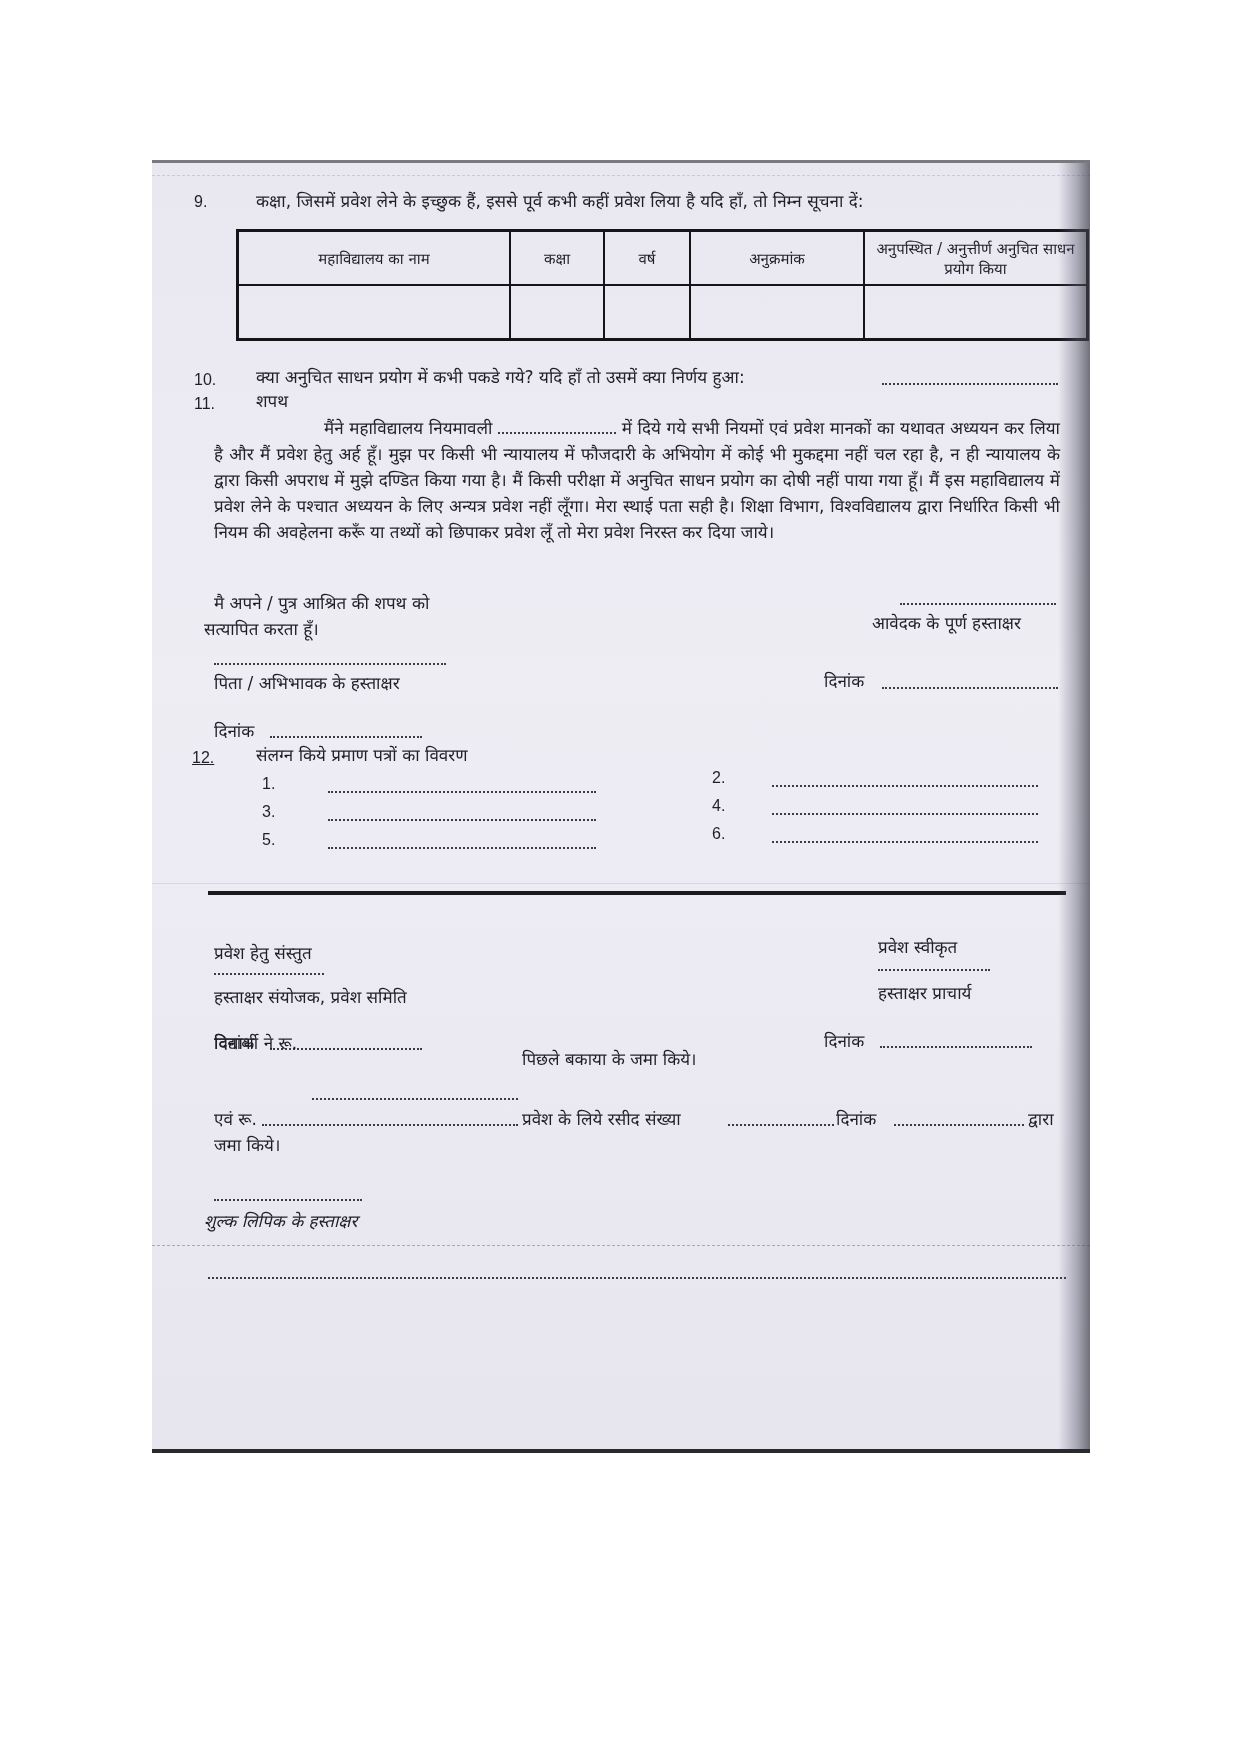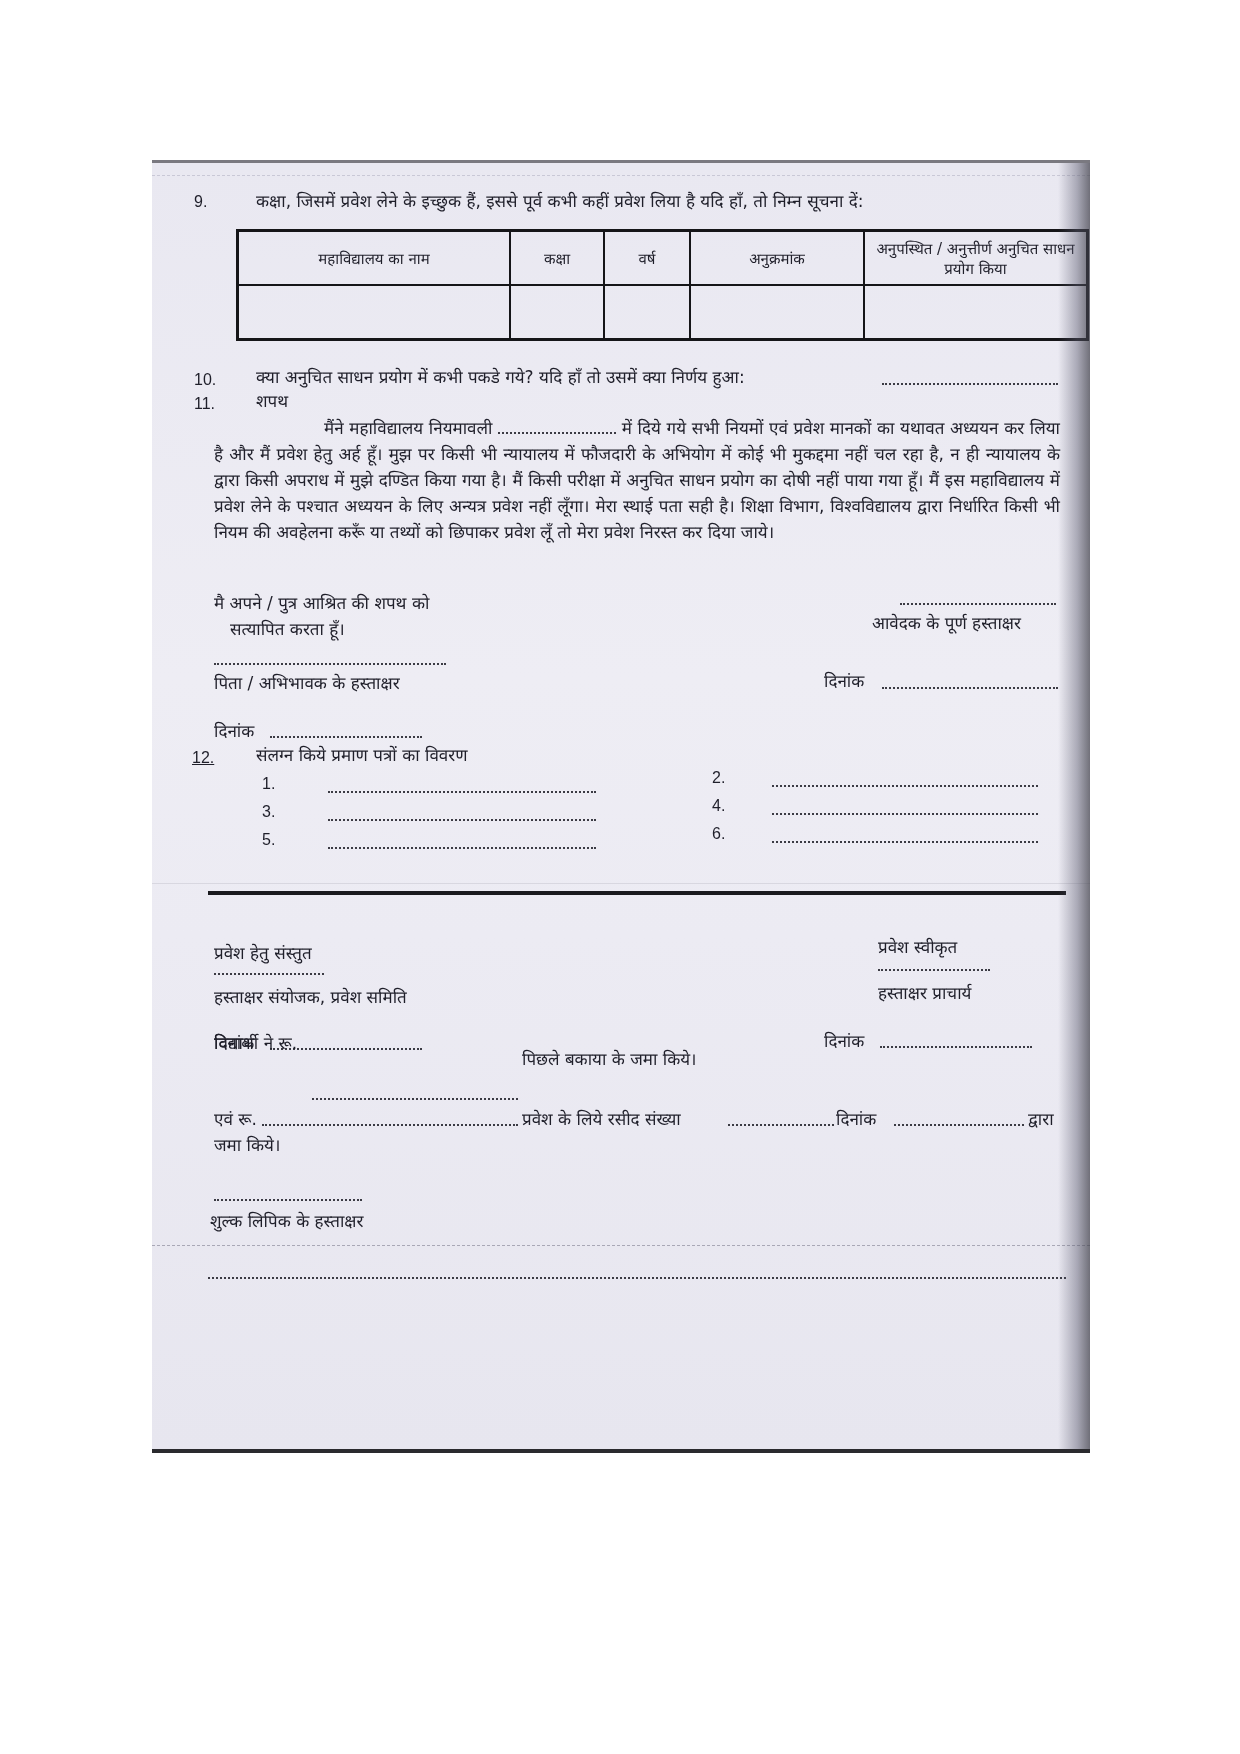--- a/index.html
+++ b/index.html
@@ -68,21 +68,21 @@
   <span class="abs tn" style="left:42px;top:232px;">11.</span>
   <span class="abs t" style="left:104px;top:226px;">शपथ</span>
 
   <div class="para">
     <span class="indent"></span><span>मैंने महाविद्यालय नियमावली</span>
     <span class="dots" style="width:118px;"></span>
     <span>में दिये गये सभी नियमों एवं प्रवेश मानकों का यथावत अध्ययन कर लिया है और मैं प्रवेश हेतु अर्ह हूँ। मुझ पर किसी भी न्यायालय में फौजदारी के अभियोग में कोई भी मुकद्दमा नहीं चल रहा है, न ही न्यायालय के द्वारा किसी अपराध में मुझे दण्डित किया गया है। मैं किसी परीक्षा में अनुचित साधन प्रयोग का दोषी नहीं पाया गया हूँ। मैं इस महाविद्यालय में प्रवेश लेने के पश्चात अध्ययन के लिए अन्यत्र प्रवेश नहीं लूँगा। मेरा स्थाई पता सही है। शिक्षा विभाग, विश्वविद्यालय द्वारा निर्धारित किसी भी नियम की अवहेलना करूँ या तथ्यों को छिपाकर प्रवेश लूँ तो मेरा प्रवेश निरस्त कर दिया जाये।</span>
   </div>
 
   <span class="abs t" style="left:62px;top:428px;">मै अपने / पुत्र आश्रित की शपथ को</span>
-  <span class="abs t" style="left:78px;top:454px;">सत्यापित करता हूँ।</span>
+  <span class="abs t" style="left:52px;top:454px;">सत्यापित करता हूँ।</span>
   <span class="abs dots" style="left:748px;top:440px;width:156px;"></span>
   <span class="abs t" style="left:720px;top:448px;">आवेदक के पूर्ण हस्ताक्षर</span>
 
   <span class="abs dots" style="left:62px;top:500px;width:232px;"></span>
   <span class="abs t" style="left:62px;top:508px;">पिता / अभिभावक के हस्ताक्षर</span>
   <span class="abs t" style="left:672px;top:506px;">दिनांक</span>
   <span class="abs dots" style="left:730px;top:524px;width:176px;"></span>
 
   <span class="abs t" style="left:62px;top:556px;">दिनांक</span>
   <span class="abs dots" style="left:118px;top:573px;width:152px;"></span>
@@ -128,18 +128,18 @@
   <span class="abs dots" style="left:110px;top:961px;width:256px;"></span>
   <span class="abs t" style="left:370px;top:944px;">प्रवेश के लिये रसीद संख्या</span>
   <span class="abs dots" style="left:576px;top:961px;width:106px;"></span>
   <span class="abs t" style="left:684px;top:944px;">दिनांक</span>
   <span class="abs dots" style="left:742px;top:961px;width:130px;"></span>
   <span class="abs t" style="left:876px;top:944px;">द्वारा</span>
 
   <span class="abs t" style="left:62px;top:970px;">जमा किये।</span>
 
   <span class="abs dots" style="left:62px;top:1036px;width:148px;"></span>
-  <span class="abs t" style="left:58px;top:1046px;">शुल्क लिपिक के हस्ताक्षर</span>
+  <span class="abs t" style="left:52px;top:1046px;font-style:italic;">शुल्क लिपिक के हस्ताक्षर</span>
 
   <div class="rule-bottom" style="top:1114px;left:56px;"></div>
 
   <div class="edge"></div>
 </div>
 
 </body></html>

